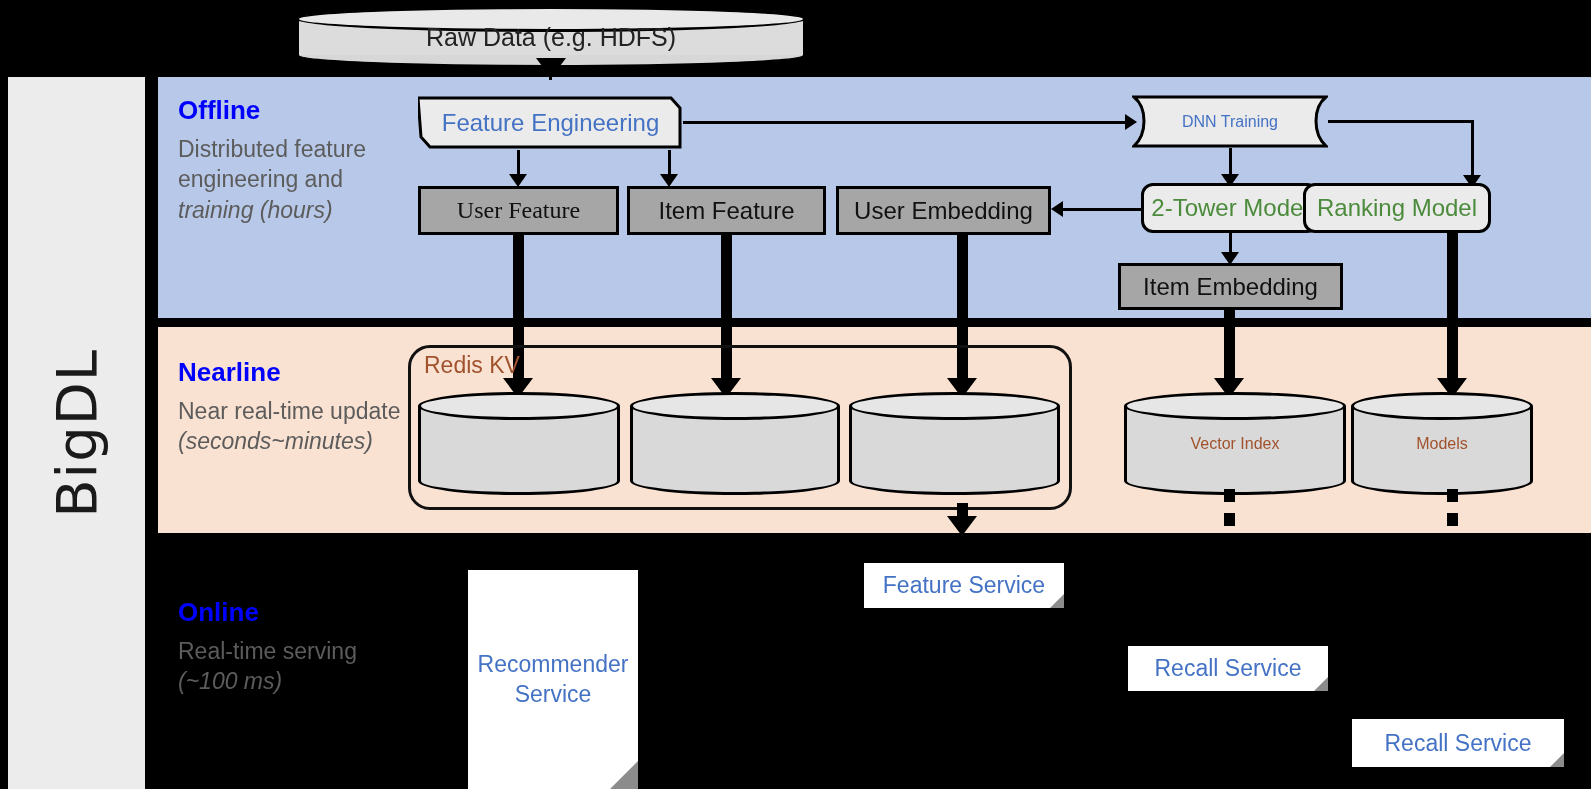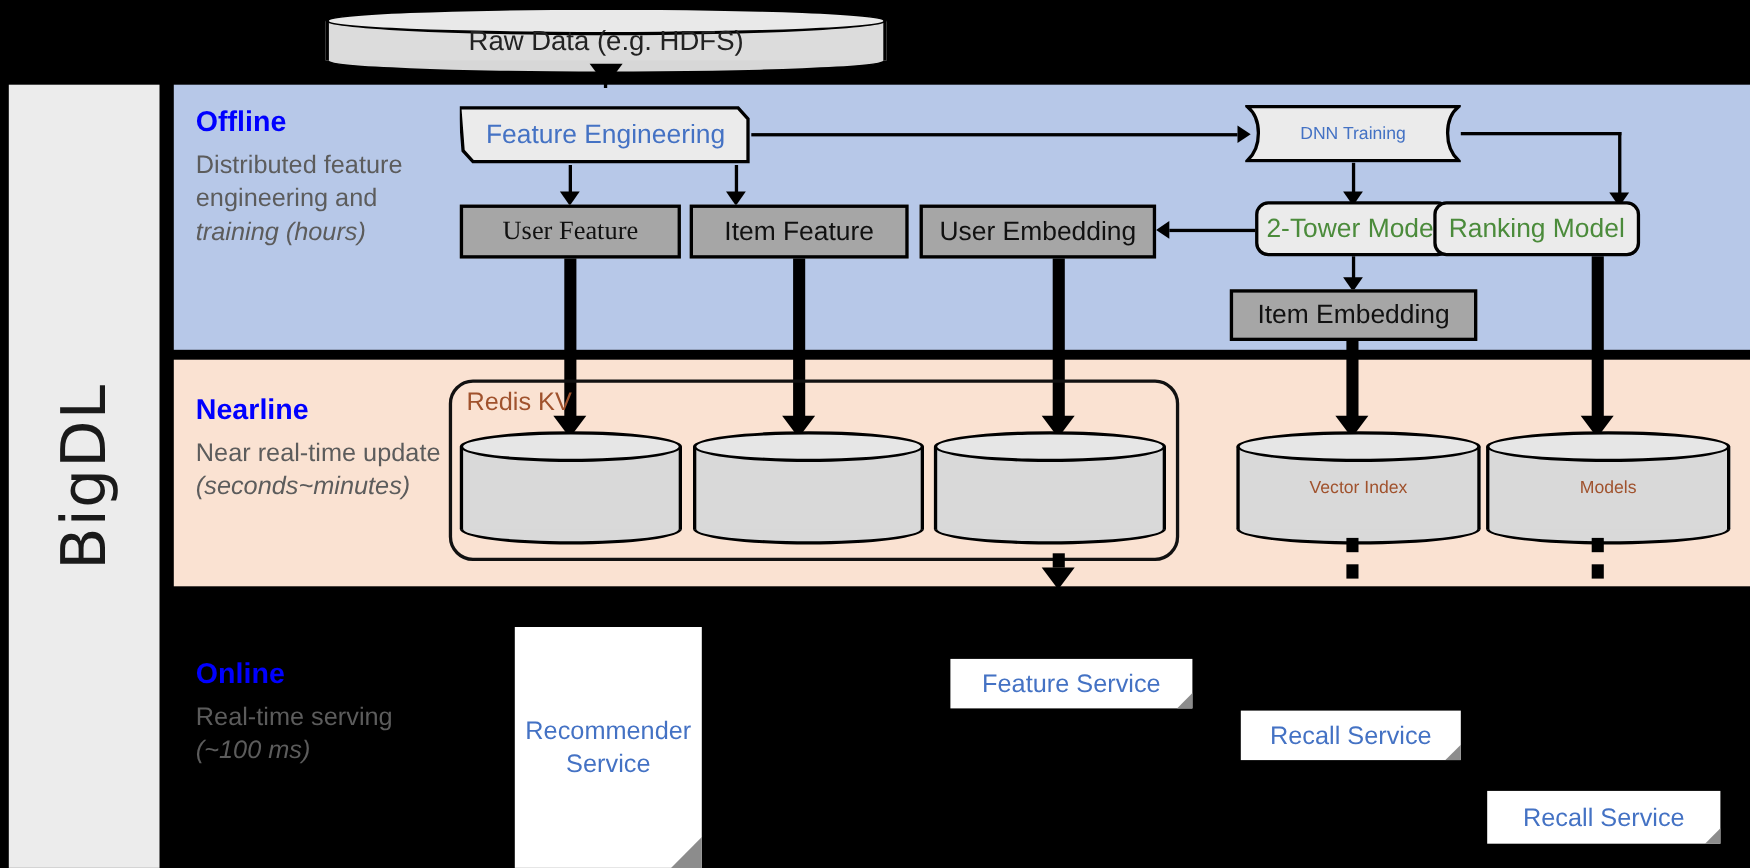--- a/index.html
+++ b/index.html
@@ -221,42 +221,42 @@
     <div class="cap-label"></div>
   </div>
 
   <div class="cyl" style="left:1124px;top:392px;width:222px;height:103px;">
     <div class="bot"></div>
     <div class="body"></div>
     <div class="top"></div>
     <div class="cap-label">Vector Index</div>
   </div>
 
-  <div class="cyl" style="left:1351px;top:392px;width:222px;height:103px;">
+  <div class="cyl" style="left:1351px;top:392px;width:182px;height:103px;">
     <div class="bot"></div>
     <div class="body"></div>
     <div class="top"></div>
     <div class="cap-label">Models</div>
   </div>
 
   <div class="sq" style="left:957px;top:503px;"></div>
   <div class="arrow-dn fat" style="left:947px;top:516px;"></div>
 
   <div class="sq" style="left:1224px;top:489px;"></div>
   <div class="sq" style="left:1224px;top:513px;"></div>
 
   <div class="sq" style="left:1447px;top:489px;"></div>
   <div class="sq" style="left:1447px;top:513px;"></div>
 
   <div class="node svc-card" style="left:468px;top:570px;width:170px;height:219px;flex-direction:column;line-height:1.3;">
     <span>Recommender Service</span>
     <span class="fold" style="border-left-width:28px;border-bottom-width:28px;"></span>
   </div>
 
-  <div class="node svc-card" style="left:864px;top:563px;width:220px;height:45px;margin-top:36px;">
+  <div class="node svc-card" style="left:864px;top:563px;width:200px;height:45px;">
     <span>Feature Service</span>
     <span class="fold"></span>
   </div>
 
   <div class="node svc-card" style="left:1128px;top:646px;width:200px;height:45px;">
     <span>Recall Service</span>
     <span class="fold"></span>
   </div>
 
   <div class="node svc-card" style="left:1352px;top:719px;width:212px;height:48px;">

